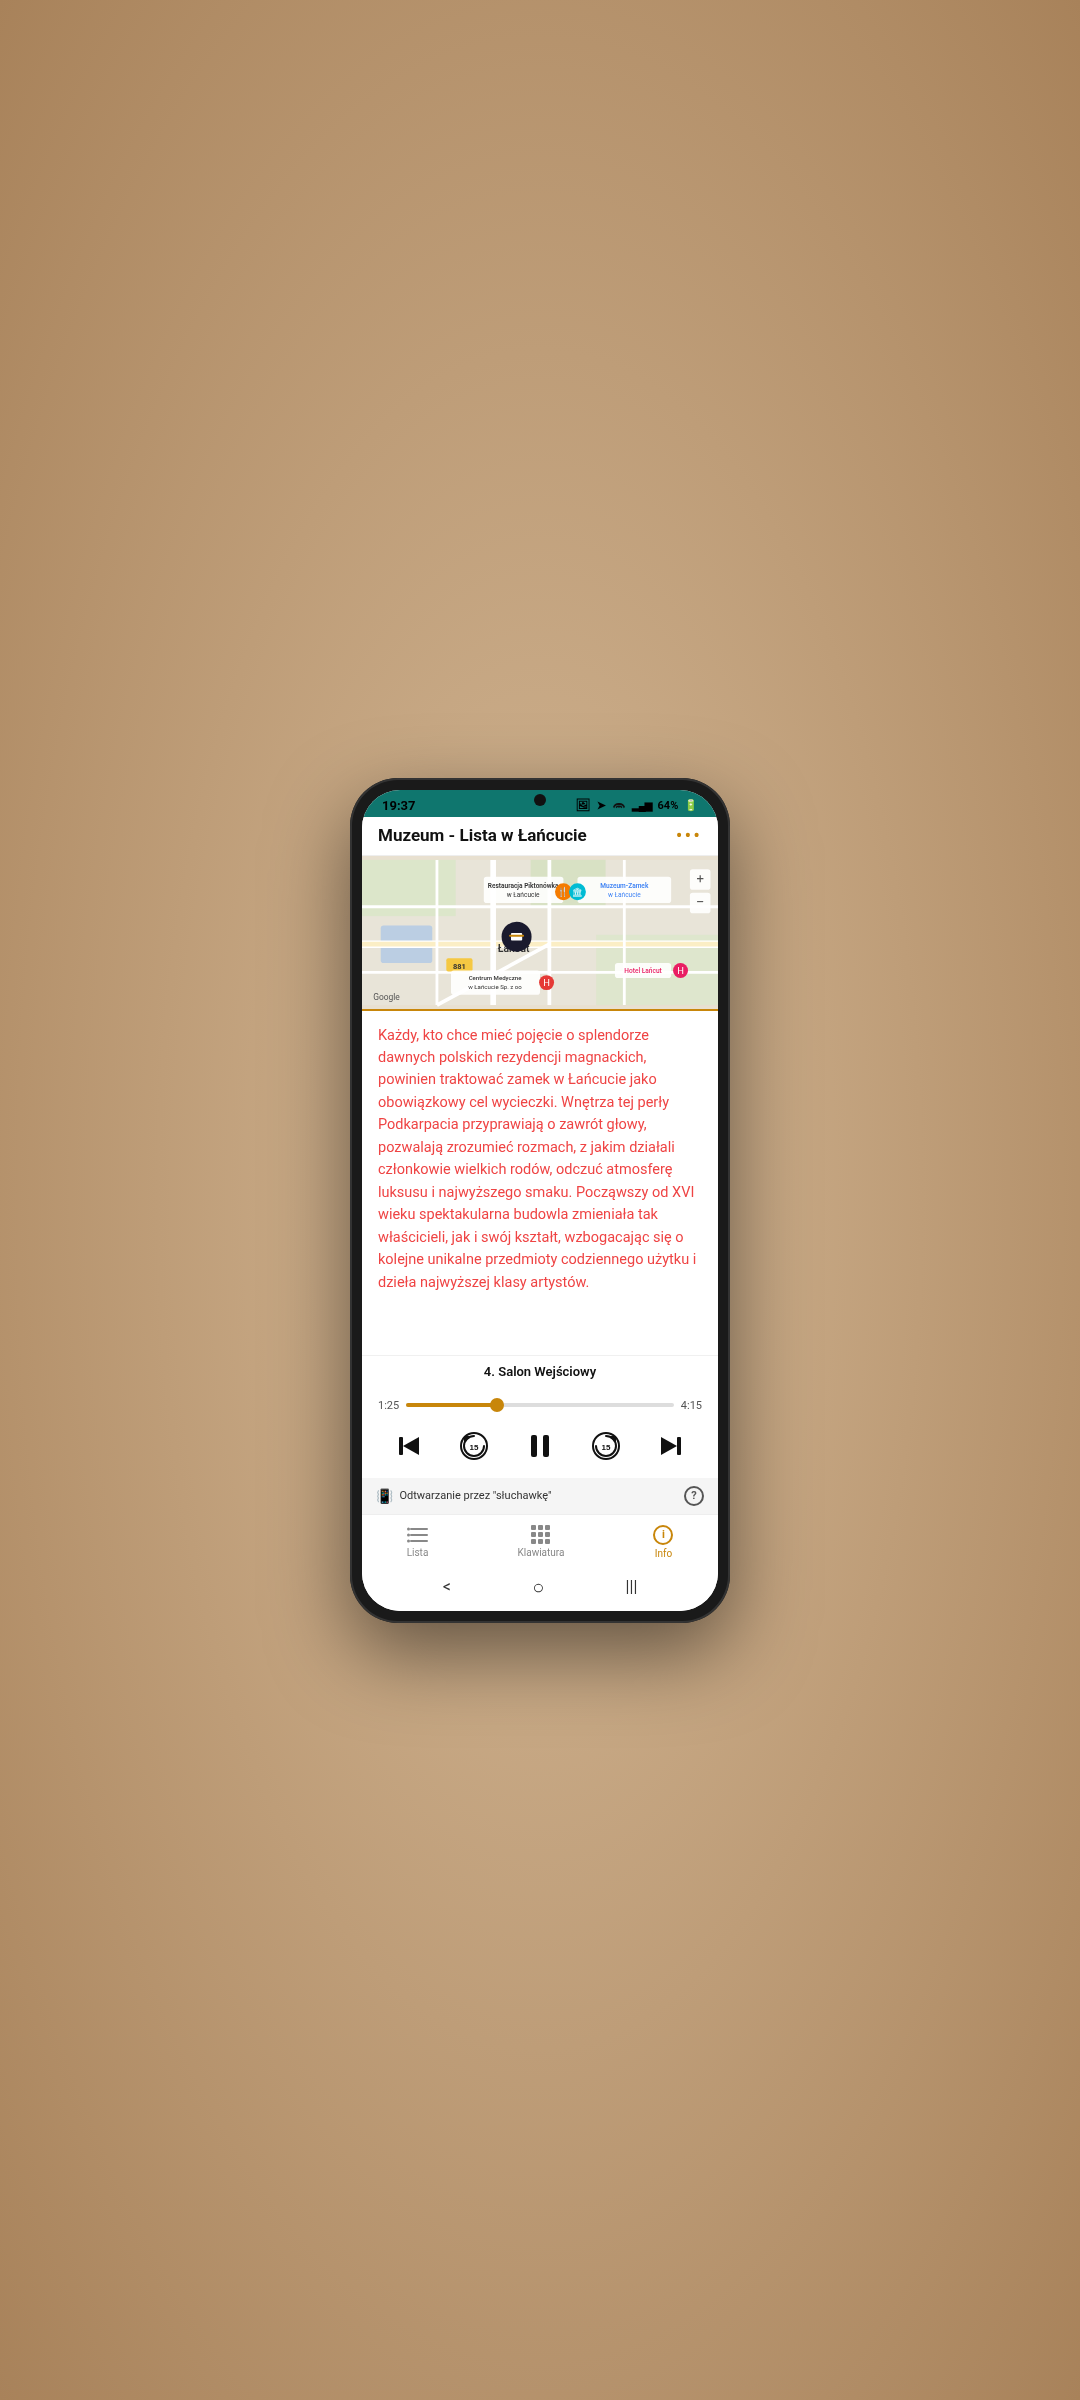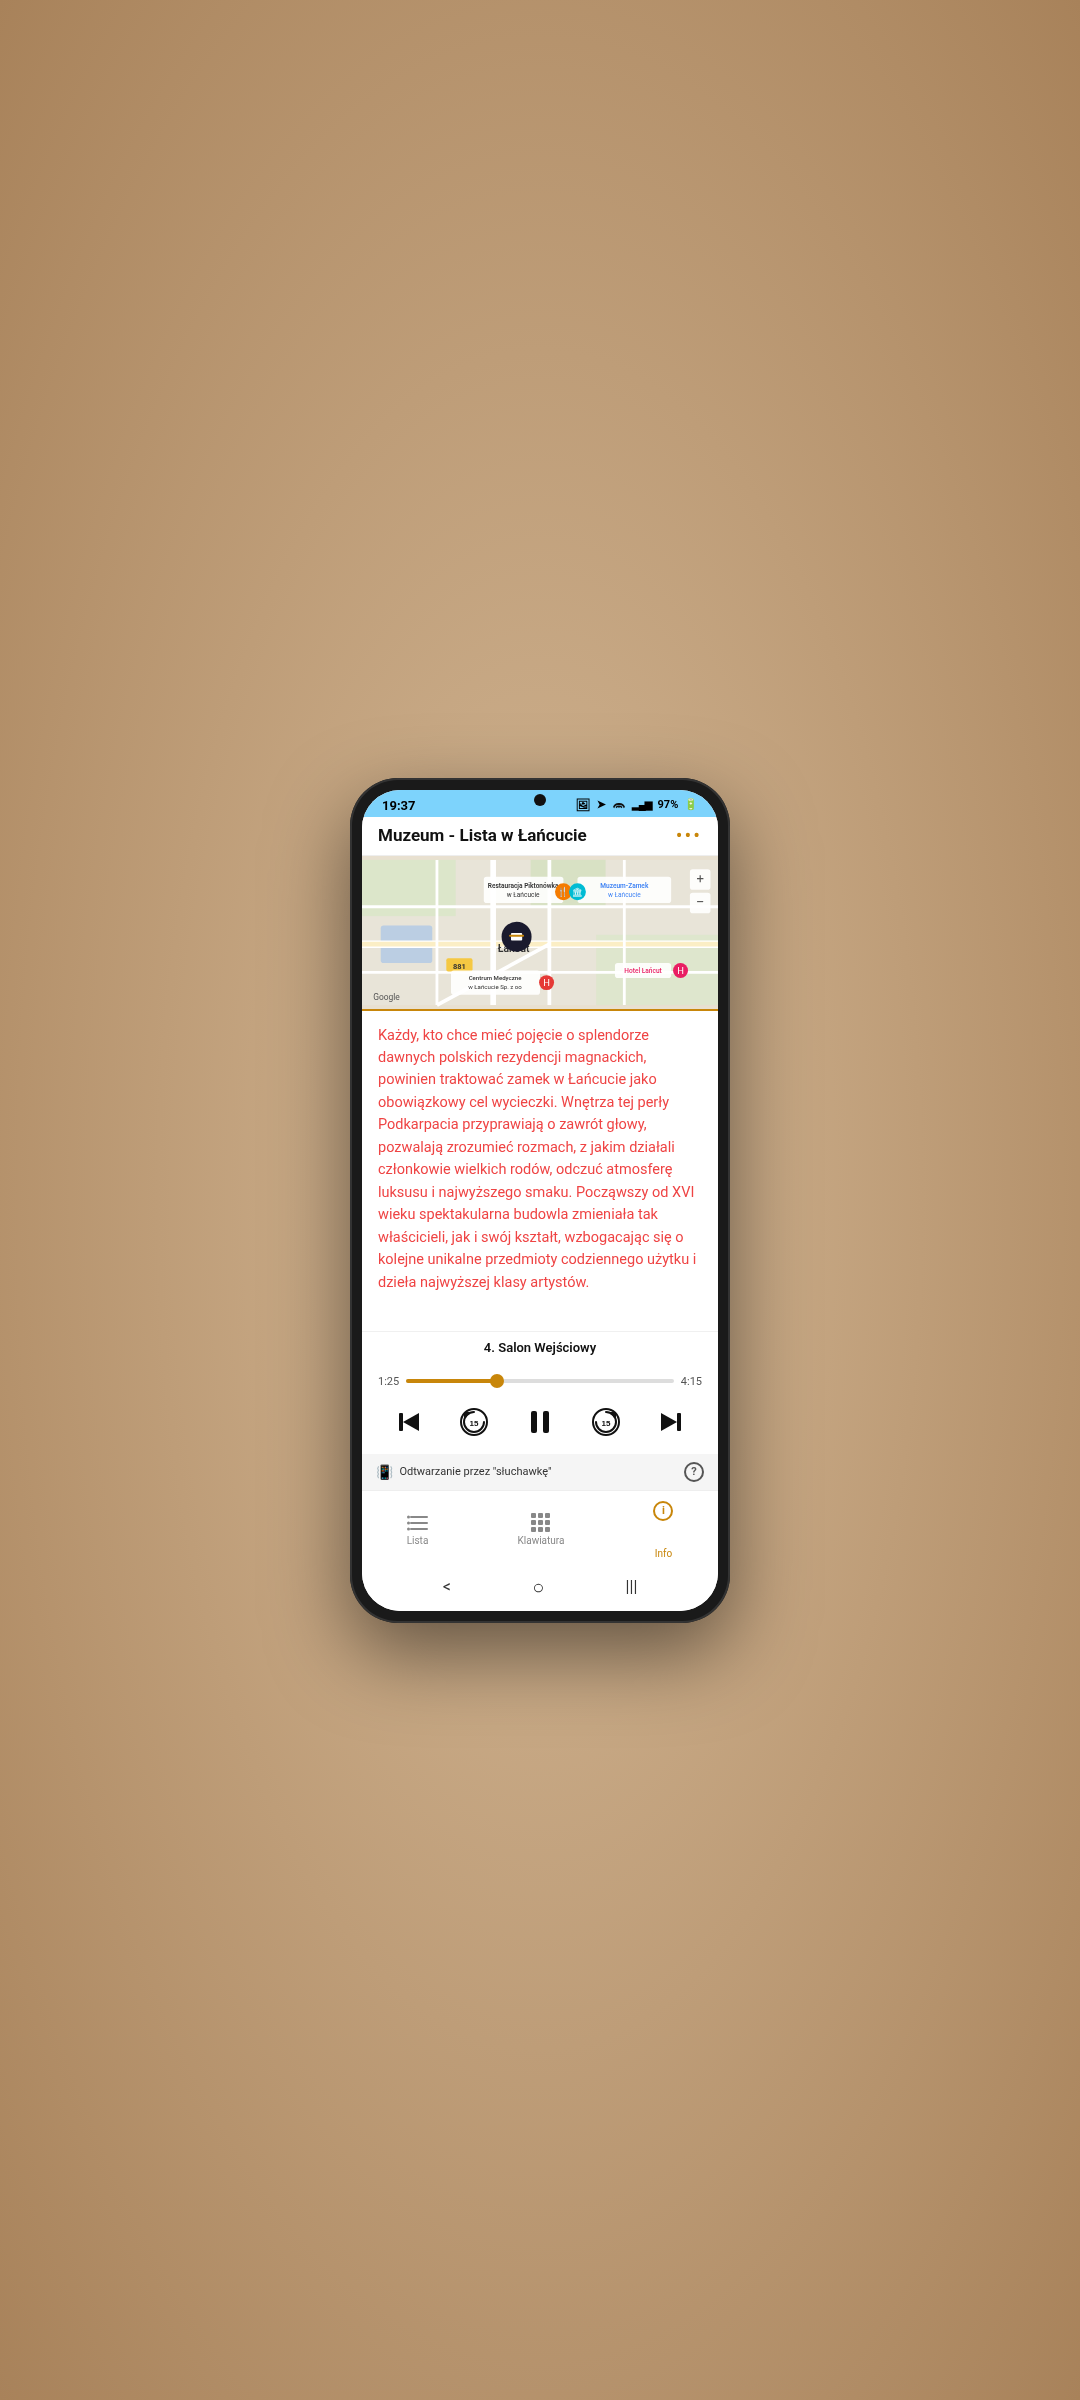--- a/index.html
+++ b/index.html
@@ -30,24 +30,24 @@
       height: 100%;
       background: #fff;
       border-radius: 38px;
       overflow: hidden;
       display: flex;
       flex-direction: column;
     }
 
     
     .status-bar {
-      background: #7dd3fc;
+      background: #0f766e;
       display: flex;
       justify-content: space-between;
-      align-items: flex-start;
+      align-items: center;
       padding: 8px 20px 4px 20px;
       font-size: 12px;
       font-weight: 600;
       flex-shrink: 0;
     }
 
     .status-time {
       font-size: 13px;
       font-weight: 700;
     }
@@ -254,21 +254,20 @@
       padding: 2px 16px;
     }
 
     .nav-label {
       font-size: 10px;
       color: #888;
     }
 
     .nav-label.active {
       color: #c8860a;
-      margin-top: 24px;
     }
 
     
     .sys-nav {
       background: #fff;
       display: flex;
       justify-content: space-around;
       align-items: center;
       padding: 8px 40px 12px 40px;
       flex-shrink: 0;
@@ -320,21 +319,21 @@
       <span class="status-time">19:37</span>
       <div style="display:flex;gap:6px;align-items:center;">
         <span style="font-size:12px;">🖼</span>
         <span style="font-size:11px;">➤</span>
         <svg width="14" height="10" viewBox="0 0 14 10">
           <path d="M7 8l1.5-1.5A2 2 0 0 1 7 6a2 2 0 0 1-1.5.5L7 8z" fill="#111"></path>
           <path d="M7 5.5A3.5 3.5 0 0 0 3.5 7L4.7 8.2A2 2 0 0 1 7 7a2 2 0 0 1 2.3 1.2L10.5 7A3.5 3.5 0 0 0 7 5.5z" fill="#111"></path>
           <path d="M7 3A6 6 0 0 0 1 7l1.3 1.3A4.5 4.5 0 0 1 7 5a4.5 4.5 0 0 1 4.7 3.3L13 7A6 6 0 0 0 7 3z" fill="#111"></path>
         </svg>
         <span style="font-size:10px;letter-spacing:-1px;">▂▄▆</span>
-        <span style="font-size:11px;font-weight:700;">97%</span>
+        <span style="font-size:11px;font-weight:700;">64%</span>
         <span style="font-size:11px;">🔋</span>
       </div>
     </div>
 
     <div class="app-header">
       <span class="app-title">Muzeum - Lista w Łańcucie</span>
       <span class="more-dots">•••</span>
     </div>
 
     <div class="map-container">

